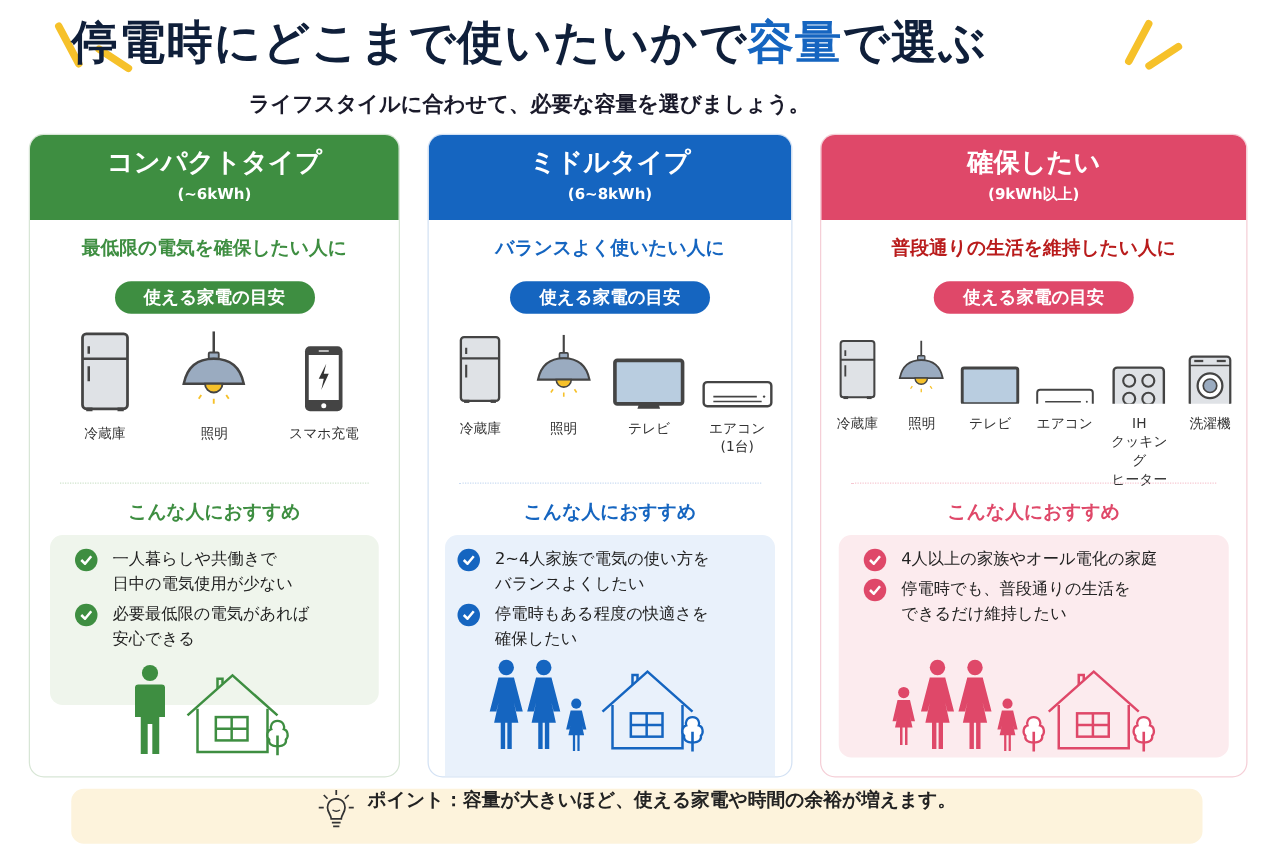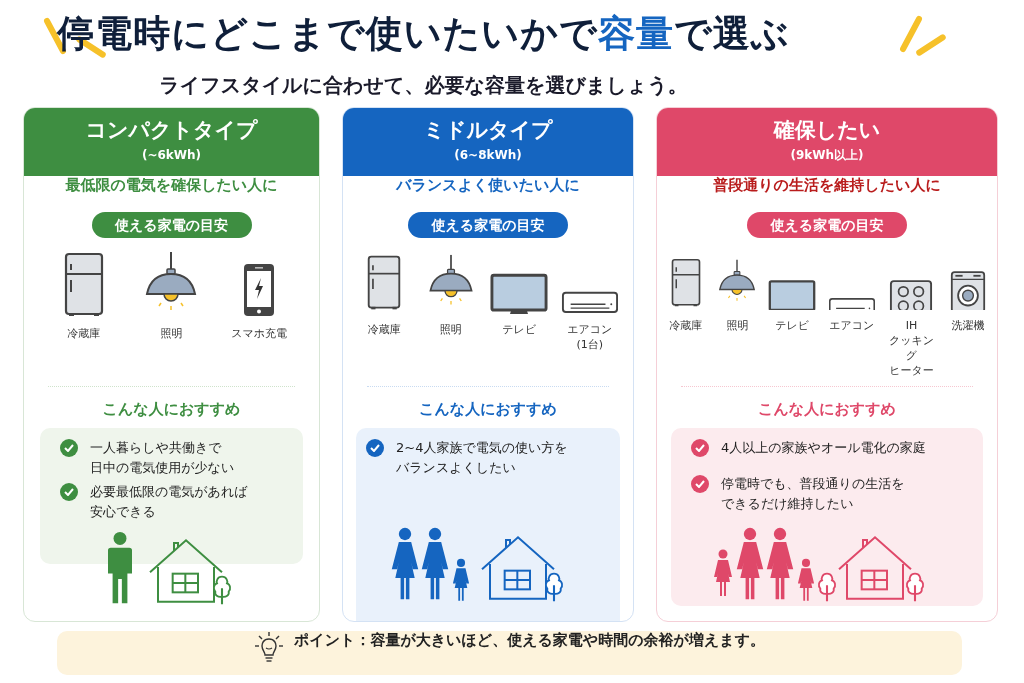--- a/index.html
+++ b/index.html
@@ -1,27 +1,27 @@
 <!DOCTYPE html>
 <html><head>
 <meta charset="utf-8">
 <style>
 *{box-sizing:border-box;margin:0;padding:0}
 html,body{width:1024px;height:683px;overflow:hidden;background:#fff}
 body{font-family:"DejaVu Sans","Liberation Sans",sans-serif;color:#222;position:relative}
 .title-wrap{position:absolute;top:8px;left:0;width:847px;text-align:center}
 .title{font-size:37px;font-weight:bold;color:#0f1f3a;letter-spacing:1px;line-height:52px}
 .title .hl{color:#1565c0}
-.subtitle{font-size:20px;font-weight:bold;color:#1a1a2a;margin-top:12px}
+.subtitle{font-size:17px;font-weight:bold;color:#1a1a2a;margin-top:12px}
 .spark{position:absolute;width:6px;border-radius:3px;background:#f6c12a}
 .card{position:absolute;top:107px;height:515px;border-radius:12px;border:1.5px solid;overflow:hidden;background:#fff}
 .card-head{height:68px;color:#fff;text-align:center;padding-top:8px}
 .card-head .name{font-size:21px;font-weight:bold;line-height:28px}
 .card-head .range{font-size:12px;font-weight:bold;line-height:22px}
-.tagline{text-align:center;font-size:15px;font-weight:bold;}
+.tagline{text-align:center;font-size:15px;font-weight:bold;margin-top:13px}
 .pill{display:block;margin:17px auto 0;width:164px;height:26px;line-height:26px;border-radius:13px;color:#fff;font-weight:bold;font-size:14px;text-align:center}
 .apps{display:flex;justify-content:space-around;margin-top:14px;padding:0 10px}
 .app{display:flex;flex-direction:column;align-items:center;width:80px}
 .app svg{display:block}
 .app .lbl{font-size:11px;color:#333;text-align:center;margin-top:8px;line-height:15px;white-space:pre-line}
 .divider{position:absolute;left:24px;right:24px;height:0;border-top:1.5px dotted}
 .rec-title{position:absolute;left:0;right:0;text-align:center;font-weight:bold;font-size:15px}
 .rec-box{position:absolute;border-radius:10px}
 .rec-item{display:flex;align-items:flex-start;font-size:13px;line-height:20px;color:#222;margin-bottom:4px}
 .chk{flex:none;width:18px;height:18px;border-radius:50%;margin-right:12px;margin-top:1px;display:flex;align-items:center;justify-content:center}
@@ -223,20 +223,29 @@
   <div class="rec-box" style="left:13px;right:13px;top:320px;height:216px;background:#e9f1fb;padding:10px 12px 0 10px">
     <div class="rec-item">
       <span class="chk" style="background:#1565c0">
           <svg width="10" height="8">
             <path d="M1 4 L4 7 L9 1" stroke="#fff" stroke-width="2" fill="none"></path>
           </svg>
         </span>
       <span style="white-space:pre-line">2~4人家族で電気の使い方を
 バランスよくしたい</span>
     </div>
+    <div class="rec-item">
+      <span class="chk" style="background:#1565c0">
+          <svg width="10" height="8">
+            <path d="M1 4 L4 7 L9 1" stroke="#fff" stroke-width="2" fill="none"></path>
+          </svg>
+        </span>
+      <span style="white-space:pre-line">停電時もある程度の快適さを
+確保したい</span>
+    </div>
     <div style="position:absolute;left:34px;top:98px;display:flex;align-items:flex-end">
       <svg width="30" height="76" style="color:#1565c0">
           <use href="#woman"></use>
         </svg>
       <svg width="30" height="76" style="color:#1565c0;margin-left:0">
           <use href="#woman"></use>
         </svg>
       <svg width="18" height="44" style="color:#1565c0;margin-left:2px">
           <use href="#child"></use>
         </svg>
@@ -293,21 +302,21 @@
     <div class="app" style="width:50px">
       <svg width="36" height="54" viewBox="0 -10 40 58">
           <use href="#washer"></use>
         </svg>
       <div class="lbl">洗濯機</div>
     </div>
   </div>
   <div class="divider" style="top:278px;border-color:#f6c7d1"></div>
   <div class="rec-title" style="top:292px;color:#df4869">こんな人におすすめ</div>
   <div class="rec-box" style="left:14px;right:14px;top:320px;height:178px;background:#fcebee;padding:10px 12px 0 20px">
-    <div class="rec-item" style="margin-bottom:16px">
+    <div class="rec-item" style="margin-bottom:4px">
       <span class="chk" style="background:#df4869">
           <svg width="10" height="8">
             <path d="M1 4 L4 7 L9 1" stroke="#fff" stroke-width="2" fill="none"></path>
           </svg>
         </span>
       <span style="white-space:pre-line">4人以上の家族やオール電化の家庭</span>
     </div>
     <div class="rec-item">
       <span class="chk" style="background:#df4869">
           <svg width="10" height="8">

